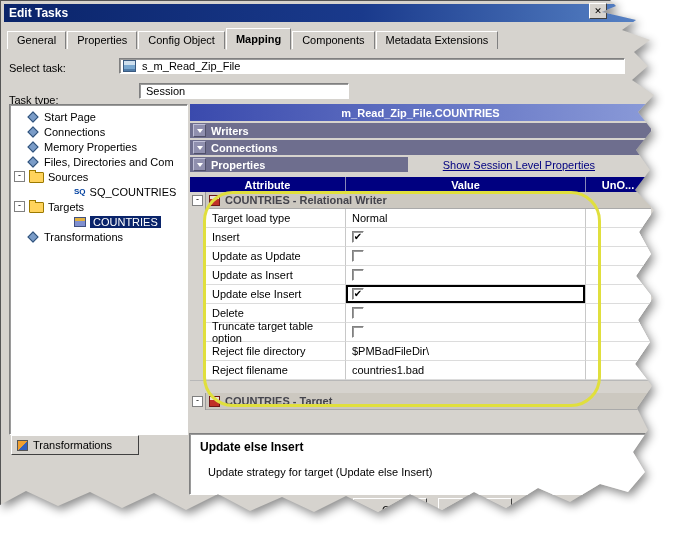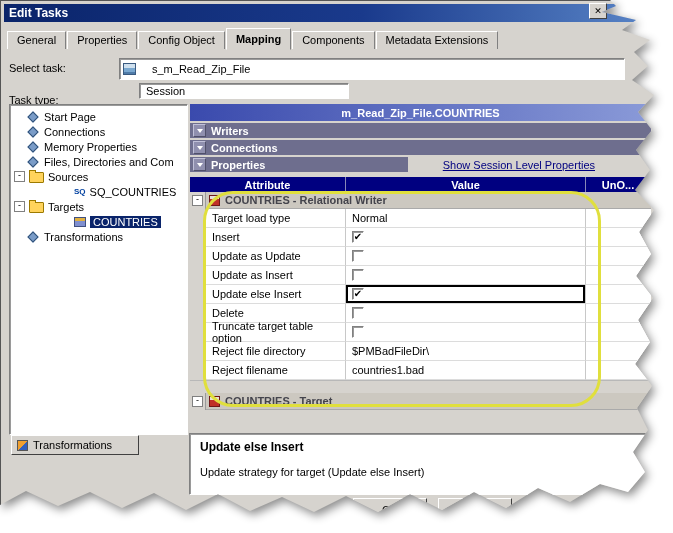--- a/index.html
+++ b/index.html
@@ -32,22 +32,22 @@
   .tabs{position:absolute;top:28px;left:6px;display:flex;align-items:flex-end;height:20px;}
   .tab{height:17px;line-height:17px;padding:0 9px;background:#d6d3ce;
     border:1px solid;border-color:#fff #808080 #808080 #fff;border-bottom:none;
     margin-right:1px;font-size:11px;white-space:nowrap;}
   .tab.active{height:20px;line-height:20px;font-weight:bold;position:relative;z-index:2;
     border-bottom:1px solid #d6d3ce;margin-bottom:-1px;}
   
   .lbl{position:absolute;font-size:11px;}
   .sunken{background:#fff;border:1px solid;border-color:#808080 #fff #fff #808080;
     box-shadow:inset 1px 1px 0 #9a9a9a;}
-  .task-field{position:absolute;top:57px;left:118px;width:506px;height:22px;box-sizing:border-box;
-    display:flex;align-items:center;gap:16px;padding-left:3px;}
+  .task-field{position:absolute;top:57px;left:118px;width:506px;height:16px;box-sizing:border-box;
+    display:flex;align-items:center;gap:6px;padding-left:3px;}
   .session-icon{width:13px;height:12px;background:linear-gradient(180deg,#cfe0ee 0 4px,#7aa8d0 4px 8px,#4f7ba8 8px);
     border:1px solid #3a5a80;box-sizing:border-box;flex:0 0 auto;}
   .type-field{position:absolute;top:82px;left:138px;width:210px;height:16px;box-sizing:border-box;
     display:flex;align-items:center;padding-left:6px;}
   
   .tree{position:absolute;top:103px;left:8px;width:179px;height:331px;box-sizing:border-box;
     overflow:hidden;padding-top:4px;}
   .titem{display:flex;align-items:center;height:15px;white-space:nowrap;gap:4px;}
   .ind1{padding-left:16px;} .ind0{padding-left:4px;} .ind2{padding-left:32px;margin-left:32px;}
   .diamond{width:6px;height:6px;background:#7a9cc8;border:1px solid #2e5078;
@@ -106,21 +106,21 @@
     border:3px solid #e0df3d;border-radius:30px;pointer-events:none;z-index:10;}
   
   .trans-tab{position:absolute;top:434px;left:10px;width:128px;height:20px;background:#d6d3ce;
     border:1px solid;border-color:#fff #404040 #404040 #fff;display:flex;align-items:center;
     gap:5px;padding-left:5px;box-sizing:border-box;}
   .trans-icon{width:11px;height:11px;background:linear-gradient(135deg,#f0a030 50%,#3060c0 50%);
     border:1px solid #555;box-sizing:border-box;flex:0 0 auto;}
   .detail{position:absolute;top:432px;left:188px;width:462px;height:62px;box-sizing:border-box;
     padding:6px 10px;overflow:hidden;}
   .detail-title{font-weight:bold;font-size:12px;}
-  .detail-desc{margin-top:12px;font-size:11px;}
+  .detail-desc{margin-top:12px;font-size:11px;margin-left:8px;}
   .btn{position:absolute;top:497px;width:72px;height:22px;background:#d6d3ce;
     border:1px solid;border-color:#fff #404040 #404040 #fff;display:flex;align-items:center;
     justify-content:center;font-size:11px;}
   .btn-ok{left:352px;} .btn-apply{left:437px;}
 </style>
 </head>
 <body>
 
 <div class="torn-wrap">
   <div class="dialog">

